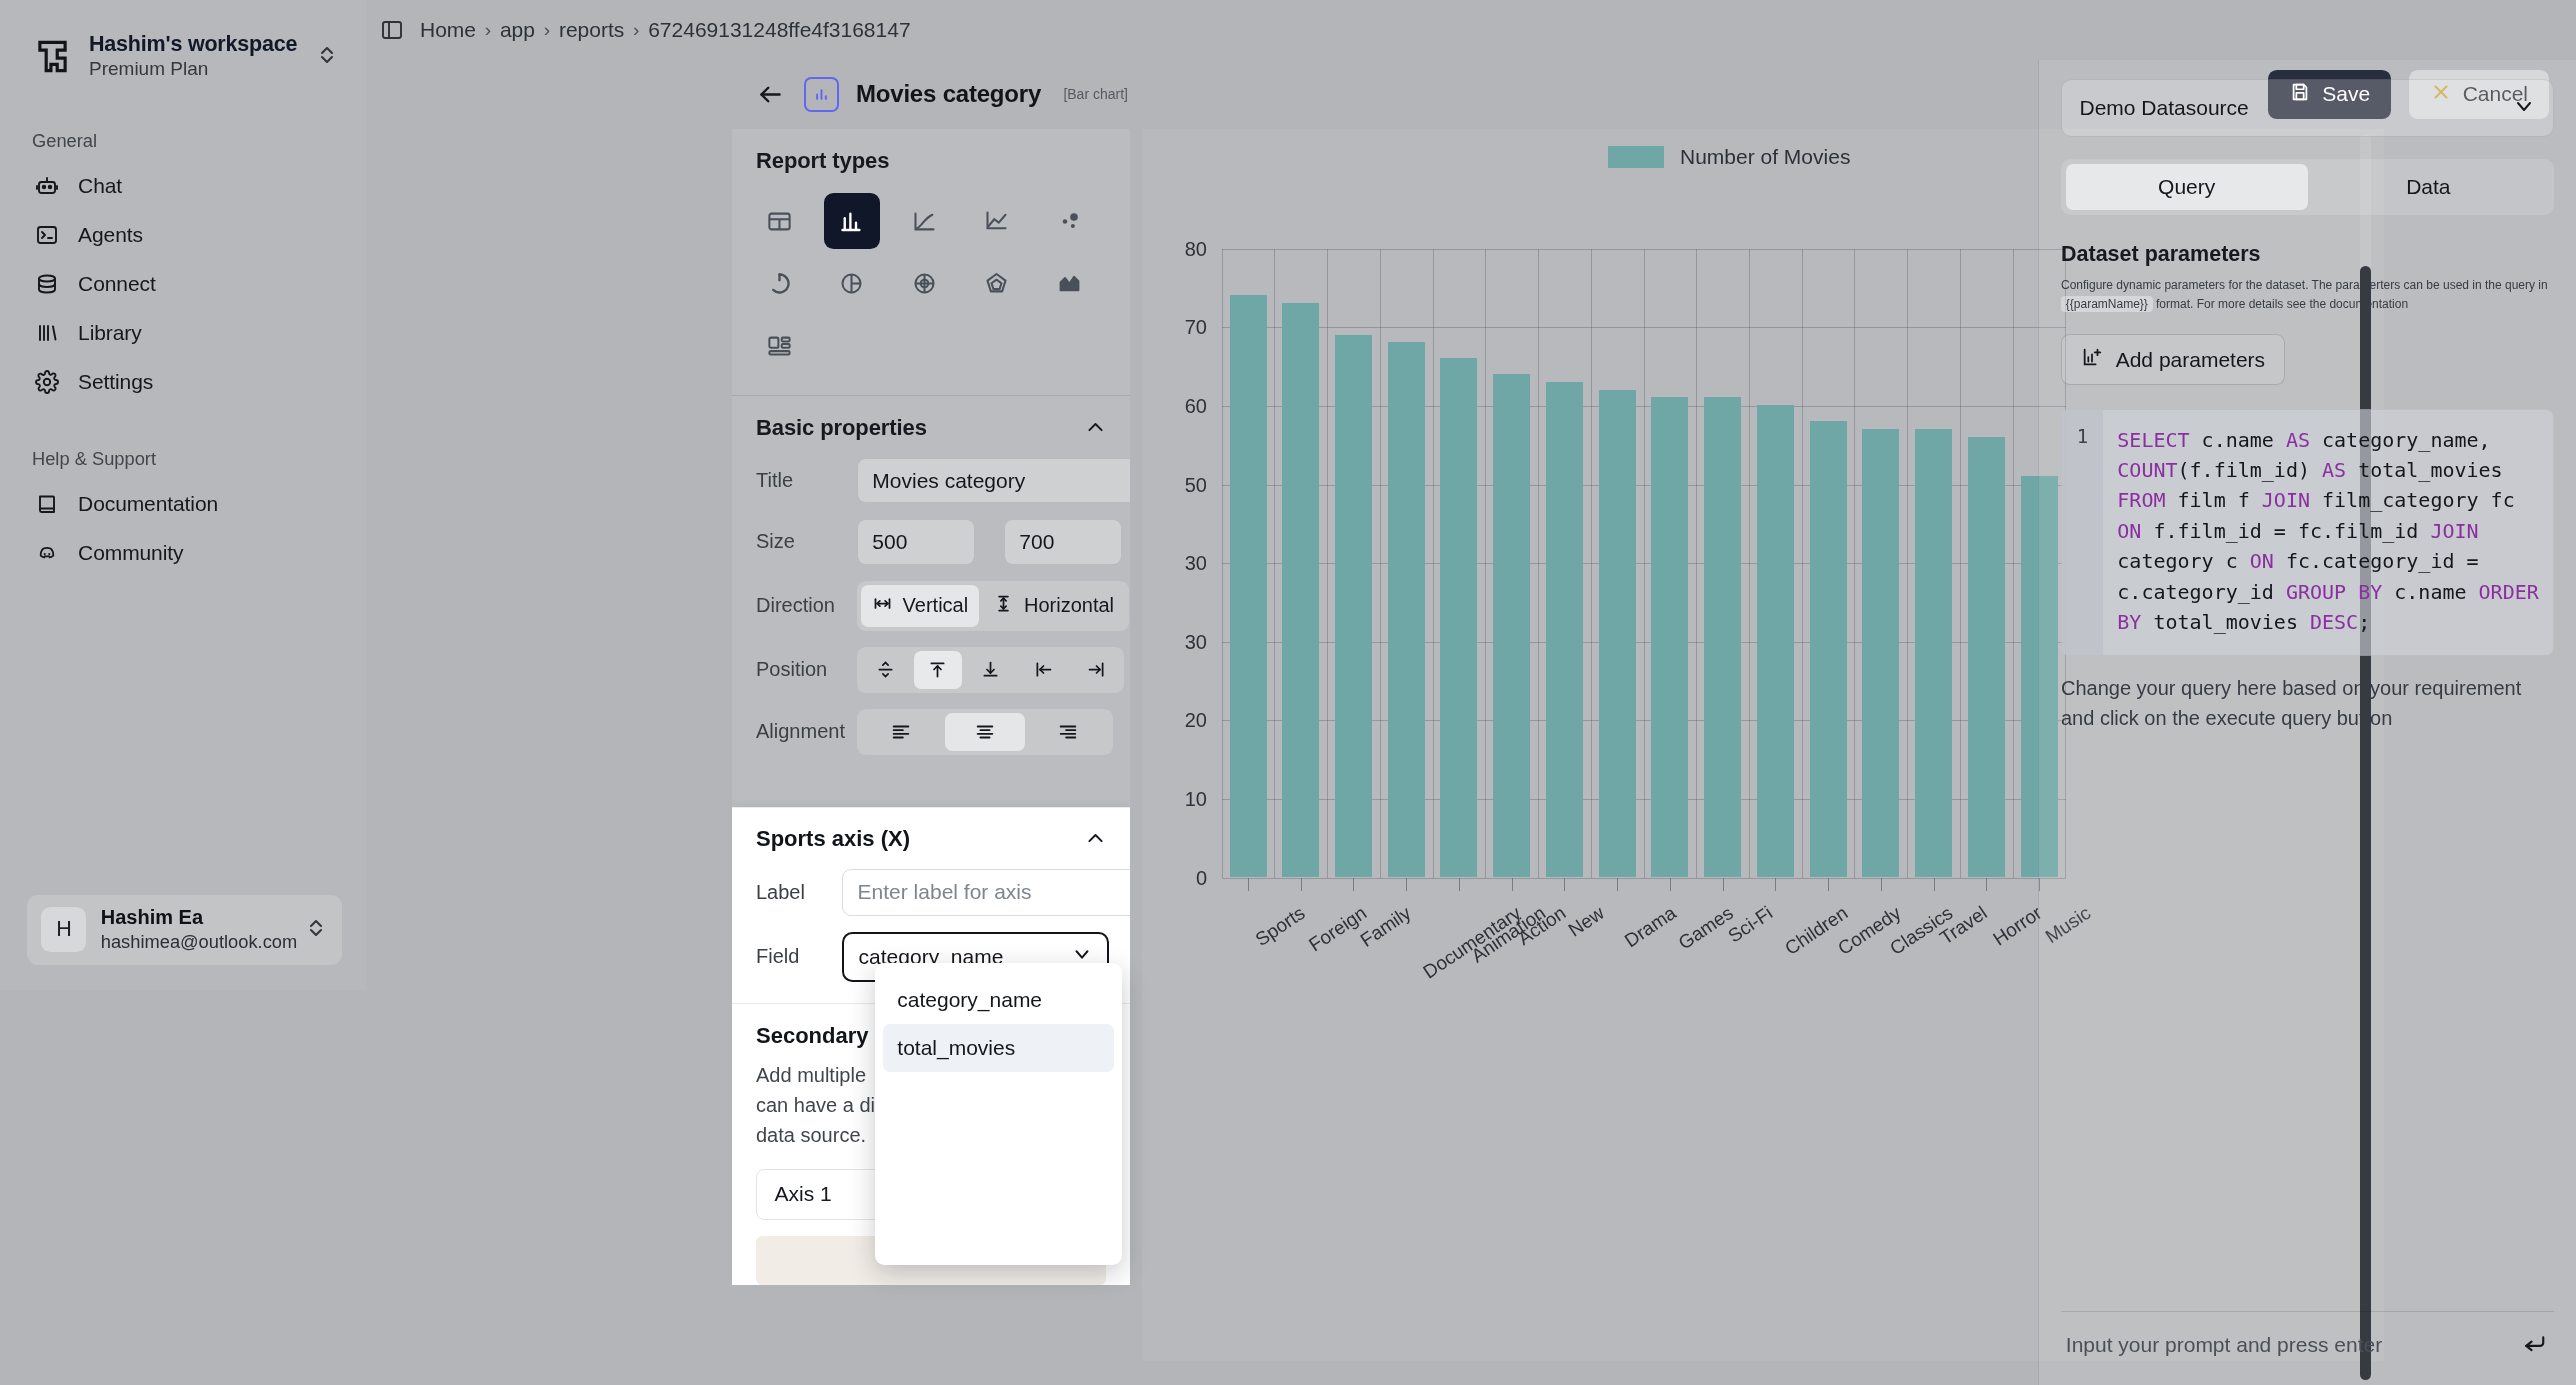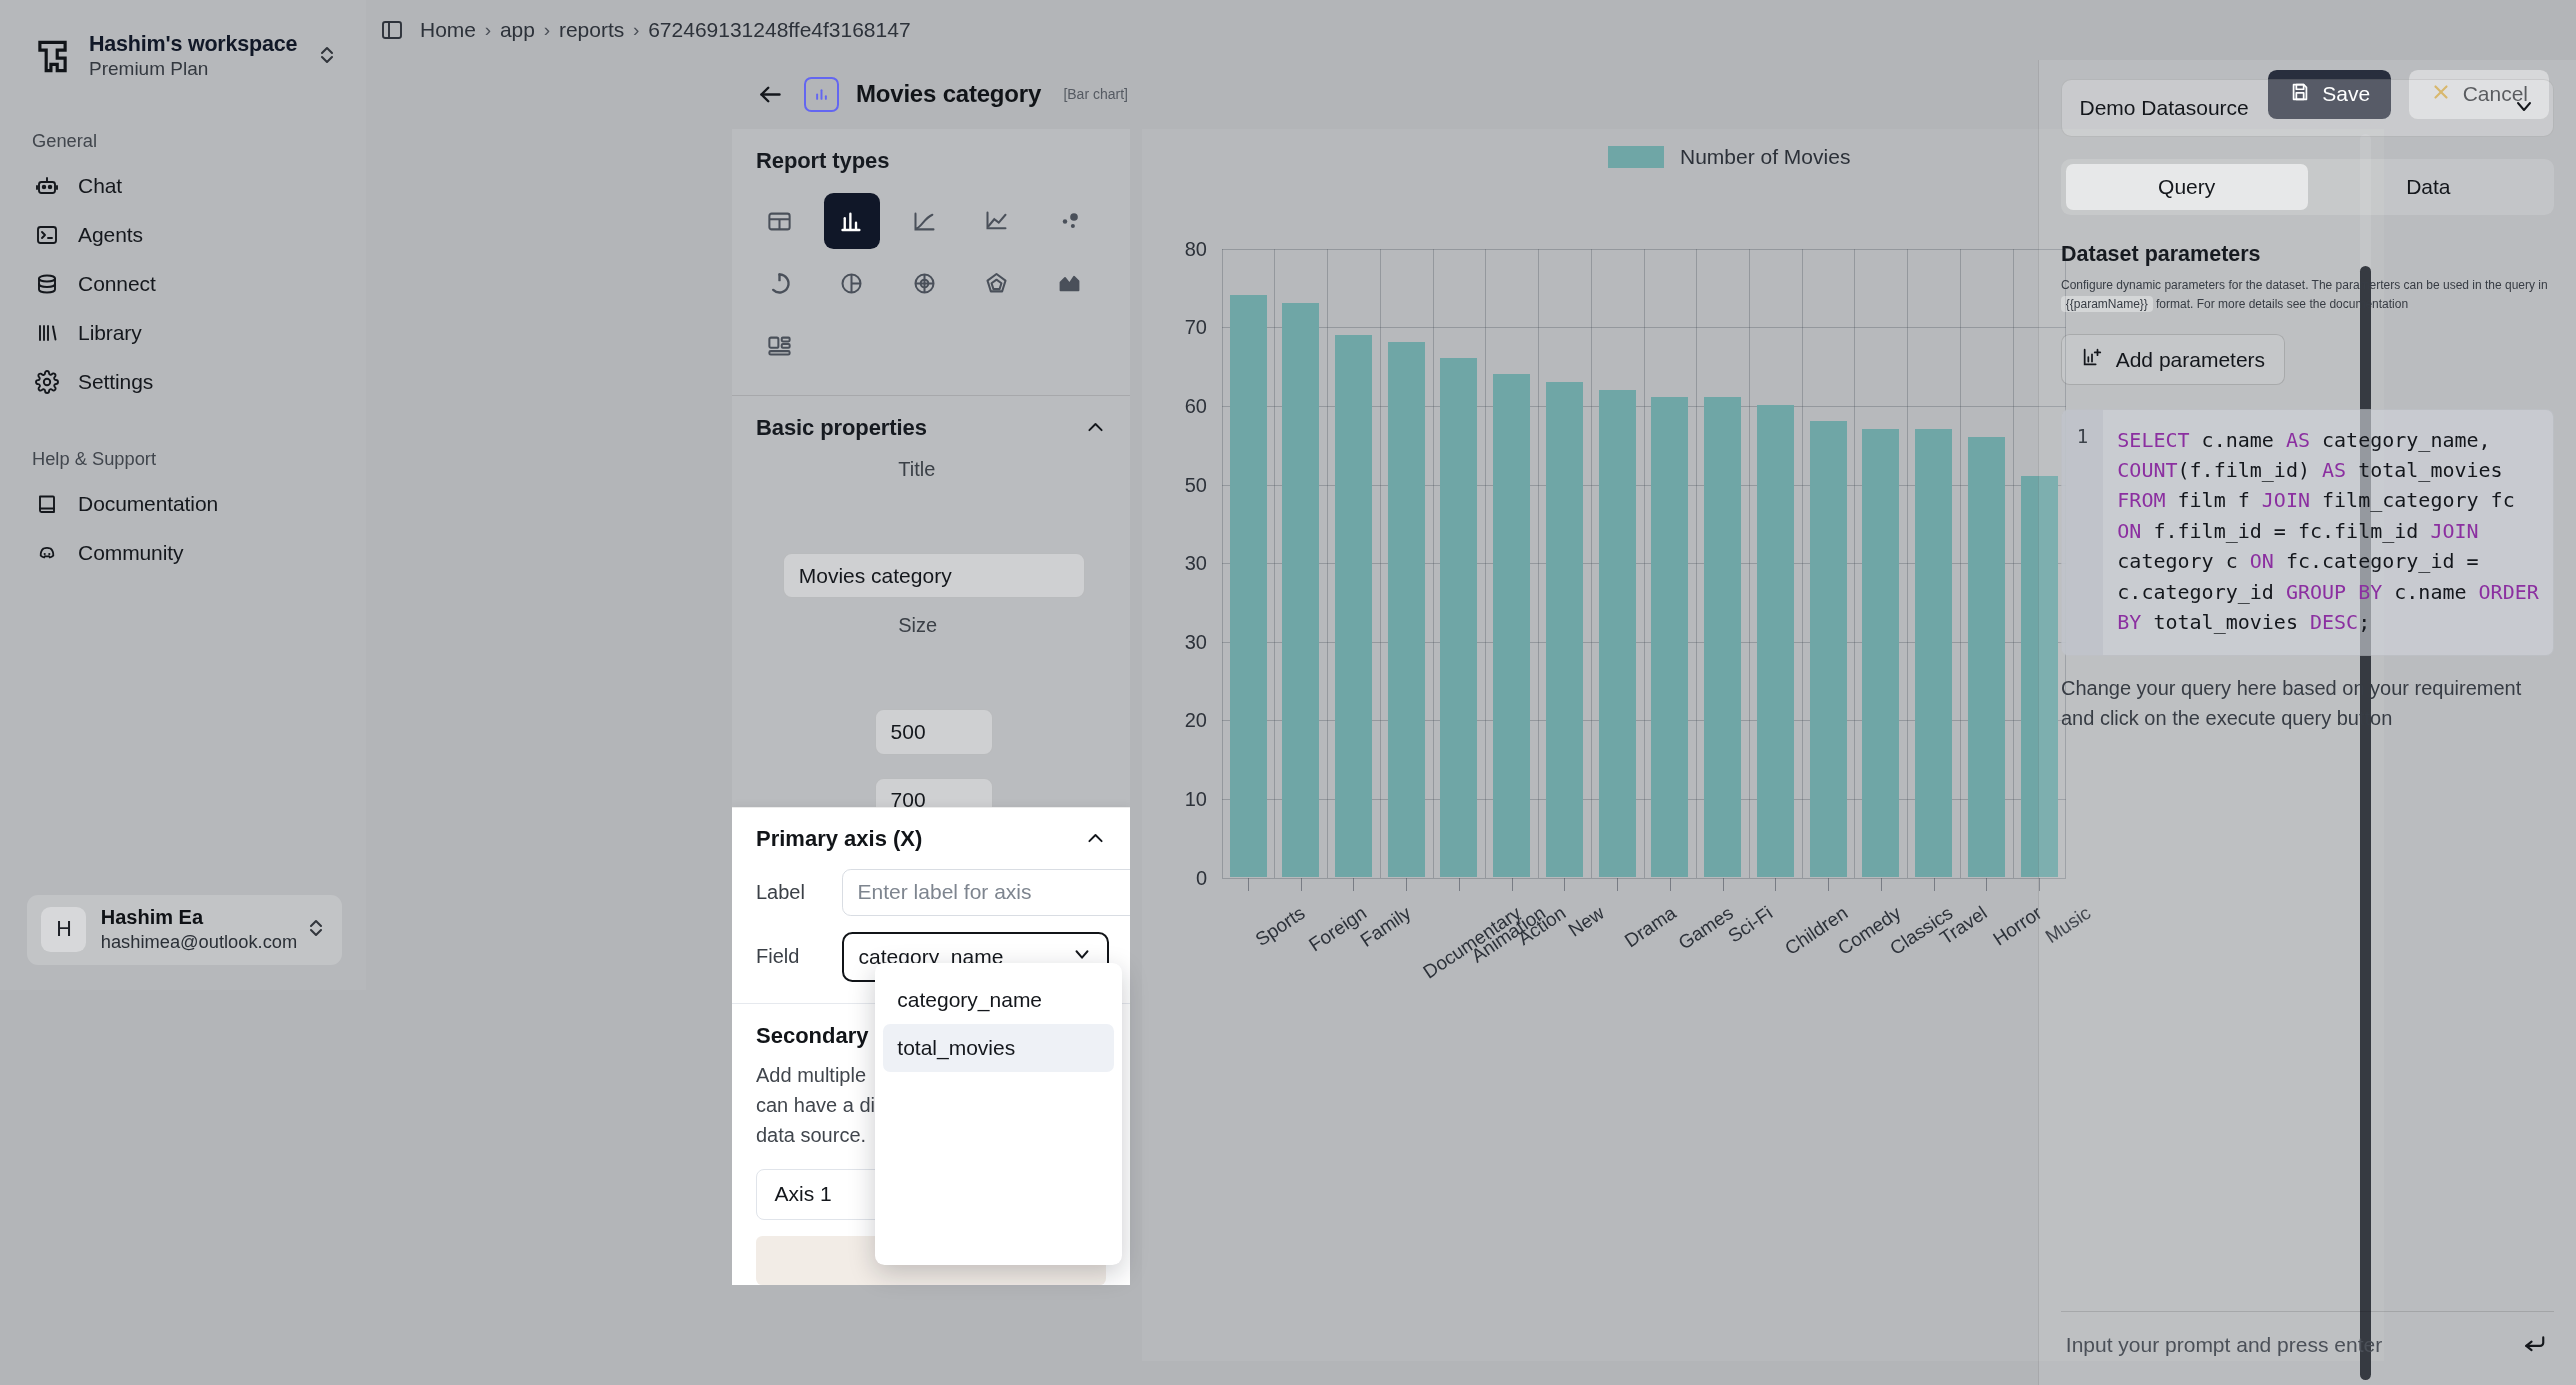--- a/index.html
+++ b/index.html
@@ -112,23 +112,22 @@
   .rt-cell {
     width: 56px; height: 56px; border-radius: 9.6px;
     display: flex; align-items: center; justify-content: center; cursor: pointer;
   }
   .rt-cell.active { background: #101728; }
   .rt-cell svg { display: block; }
 
   .divider { height: 0.8px; background: rgba(0,0,0,.10); margin: 4.8px 0 0 0; }
 
   .field-row {
-    display: flex; align-items: center; gap: 23px;
+    display: flex; align-items: center; gap: 29px;
     padding: 8px 17.5px 8px 24px;
-    flex-direction: column;
   }
   .field-label { width: 72px; flex: 0 0 72px; font-size: 20px; color: #3b4047; }
   .inp {
     background: rgba(255,255,255,.30); border: 0.8px solid rgba(0,0,0,.10);
     border-radius: 8.8px; padding: 9.6px 14.3px; font-size: 21px; color: #14171c;
     font-family: "Liberation Sans", sans-serif; outline: none;
   }
   .inp-title { flex: 1; }
   .inp-size { width: 118px; }
   .seg {
@@ -674,21 +673,21 @@
                 <line x1="10" y1="10" x2="20" y2="10"></line>
                 <line x1="4" y1="14" x2="20" y2="14"></line>
                 <line x1="10" y1="18" x2="20" y2="18"></line>
               </svg>
           </span>
         </span>
       </div>
 
       <div class="axis-panel">
         <div class="axis-head">
-          <span class="axis-title">Primary axis (X)</span>
+          <span class="axis-title">Sports axis (X)</span>
           <span class="caret">
             <svg viewBox="0 0 24 24" width="21" height="21" fill="none" stroke="#14171c" stroke-width="2.2" stroke-linecap="round" stroke-linejoin="round">
                 <polyline points="5,15 12,8 19,15"></polyline>
               </svg>
           </span>
         </div>
 
         <div class="axis-row">
           <span class="axis-lbl">Label</span>
           <input class="axis-inp" placeholder="Enter label for axis" style="">

